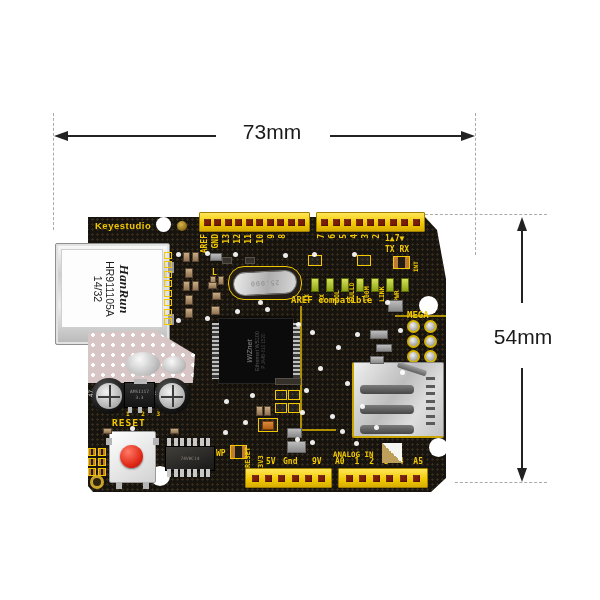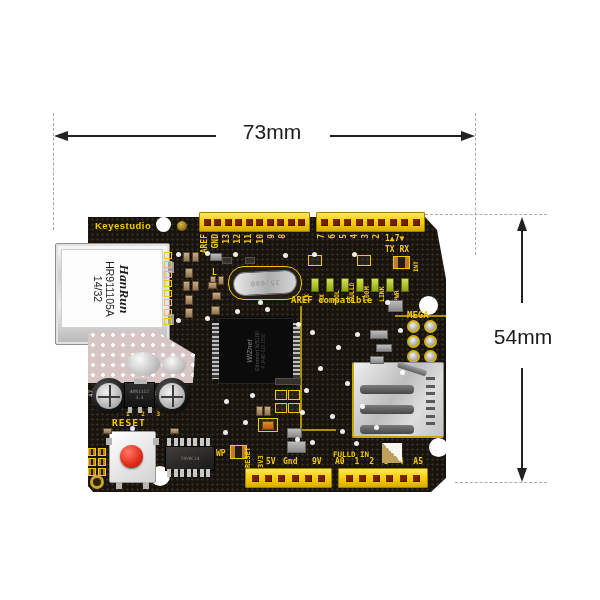--- a/index.html
+++ b/index.html
@@ -384,21 +384,21 @@
         <span class="sock"></span>
         <span class="sock"></span>
         <span class="sock"></span>
       </div>
 
     <div class="silk vtext" style="left:159px;top:214px;font-size:7px;height:42px;">RESET</div>
     <div class="silk vtext" style="left:172px;top:230px;font-size:7px;height:26px;">3V3</div>
     <div class="silk" style="left:181px;top:245px;font-size:8px;">5V</div>
     <div class="silk" style="left:198px;top:245px;font-size:8px;">Gnd</div>
     <div class="silk" style="left:227px;top:245px;font-size:8px;">9V</div>
-    <div class="silk" style="left:248px;top:238px;font-size:7.5px;">FULLD IN</div>
+    <div class="silk" style="left:248px;top:238px;font-size:7.5px;">ANALOG IN</div>
     <div class="hlabrow" style="left:250px;top:245px;width:88px;">
         <span class="hlab">A0</span>
         <span class="hlab">1</span>
         <span class="hlab">2</span>
         <span class="hlab">3</span>
         <span class="hlab">4</span>
         <span class="hlab">A5</span>
       </div>
 
     <div class="tri"></div>

